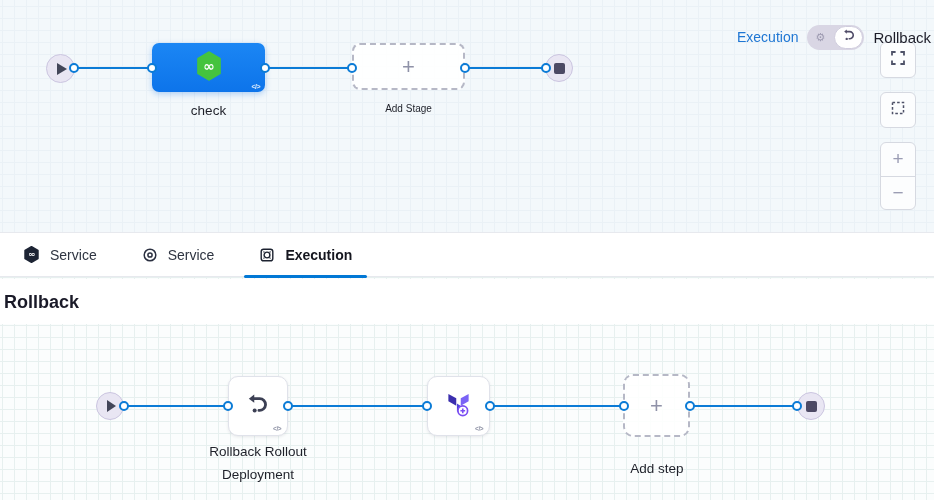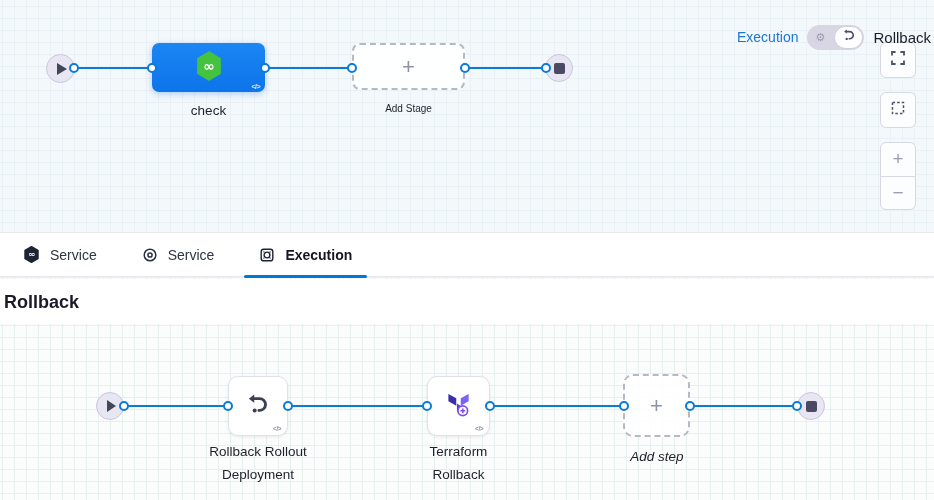--- a/index.html
+++ b/index.html
@@ -219,26 +219,25 @@
         <svg width="27" height="27" viewBox="0 0 24 24">
           <polygon points="3,2.6 10,6.4 10,13 3,9.2" fill="#3b2fae"></polygon>
           <polygon points="21,2.6 14,6.4 14,13 21,9.2" fill="#7a63f6"></polygon>
           <polygon points="10.6,11.2 13.4,12.8 13.4,19.6 10.6,18" fill="#4c41d9"></polygon>
           <circle cx="15.8" cy="17.6" r="4.3" fill="#ffffff" stroke="#7a4df2" stroke-width="1.5"></circle>
           <path d="M15.8 15.5 V19.7 M13.7 17.6 H17.9" stroke="#7a4df2" stroke-width="1.4"></path>
         </svg>
       </span>
       <span class="code-badge">&lt;/&gt;</span>
     </div>
-    <div class="node-label" style="left:407px; top:163px; width:103px;">Terraform Rollback</div>
 
     <div class="dashed-node" style="left:623px; top:97px; width:67px; height:63px; border-radius:10px;">
       <span class="plus-glyph">+</span>
     </div>
-    <div class="node-label" style="left:607px; top:168px; width:100px;font-style:italic;">Add step</div>
+    <div class="node-label" style="left:607px; top:180px; width:100px;">Add step</div>
 
     <div class="round-btn" style="left:797px; top:115px; width:28px; height:28px;">
       <span class="stop-sq"></span>
     </div>
 
     <div class="port" style="left:119px; top:124px;"></div>
     <div class="port" style="left:223px; top:124px;"></div>
     <div class="port" style="left:283px; top:124px;"></div>
     <div class="port" style="left:422px; top:124px;"></div>
     <div class="port" style="left:485px; top:124px;"></div>

